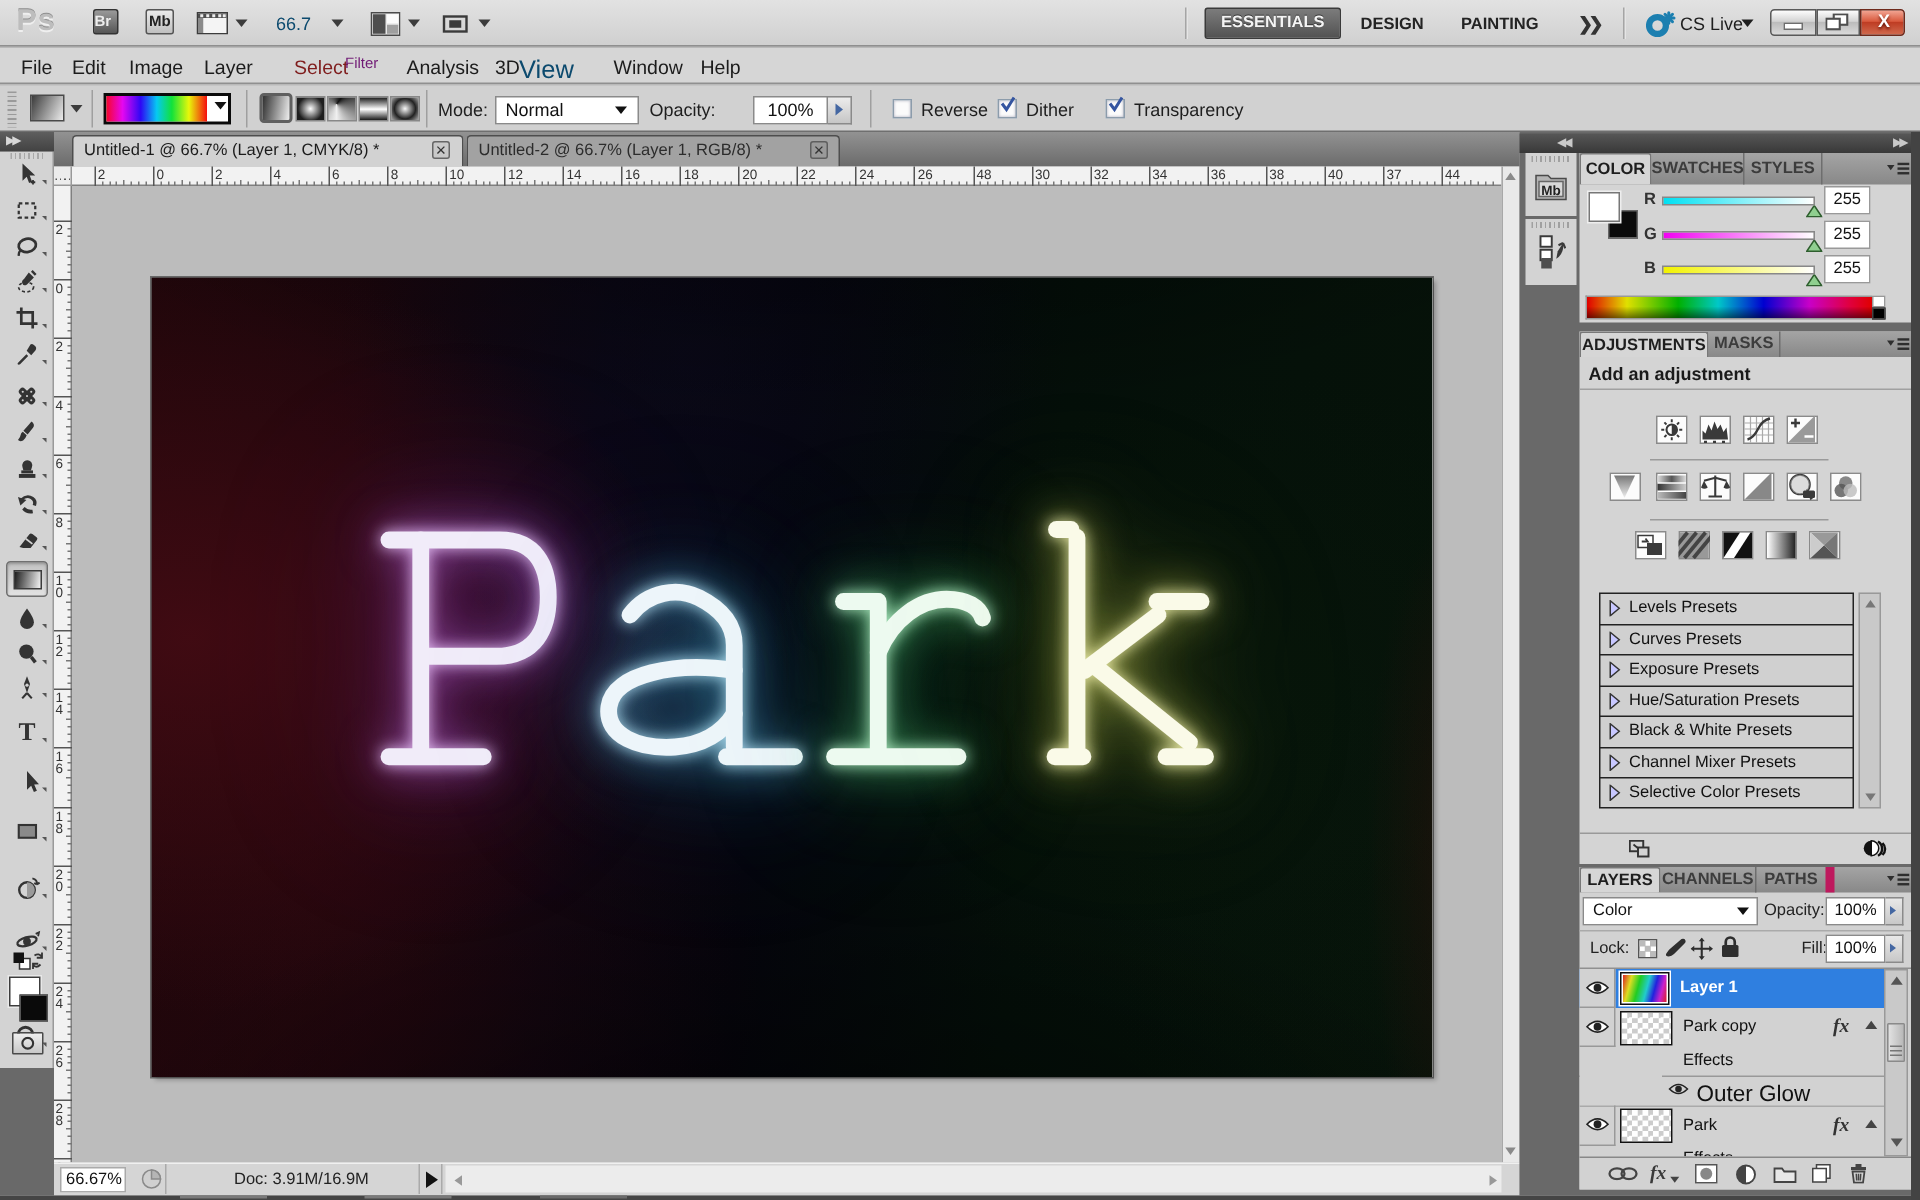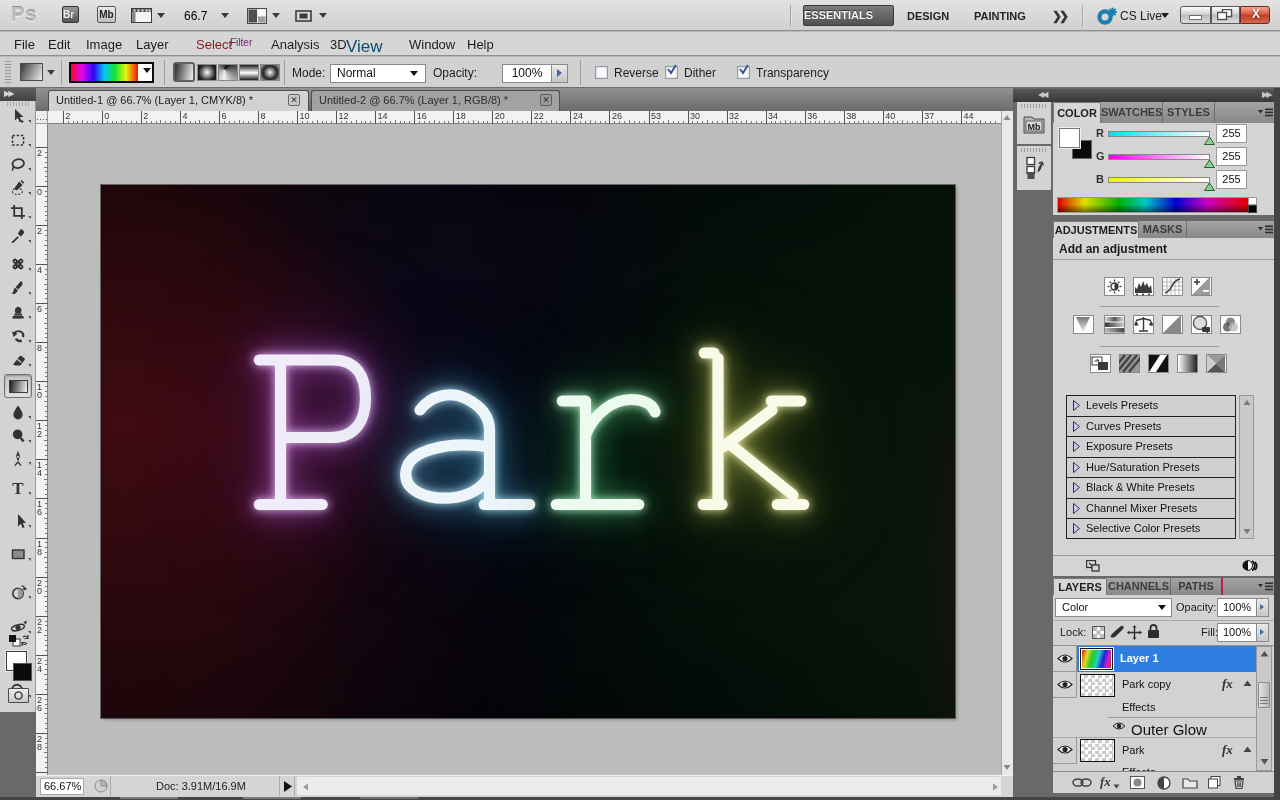--- a/index.html
+++ b/index.html
@@ -14,36 +14,36 @@
     <rect x="0.5" y="0.5" width="20" height="14" fill="#f4f4f4" stroke="#3c3c3c"></rect>
     <rect x="1" y="1" width="19" height="3" fill="#4e4e4e"></rect>
     <rect x="2.5" y="1.5" width="2" height="2" fill="#eee"></rect>
     <rect x="6.5" y="1.5" width="2" height="2" fill="#eee"></rect>
     <rect x="10.5" y="1.5" width="2" height="2" fill="#eee"></rect>
     <rect x="14.5" y="1.5" width="2" height="2" fill="#eee"></rect>
     <rect x="17.5" y="1.5" width="2" height="2" fill="#eee"></rect>
     <rect x="1" y="4" width="3.5" height="10" fill="#8a8a8a"></rect>
   </svg>
 <div style="position:absolute;left:157px;top:13px;width:0;height:0;border-left:4px solid transparent;border-right:4px solid transparent;border-top:5px solid #3c3c3c"></div>
-<div style="position:absolute;left:184px;top:9px;font-size:12px;color:#000000">66.7</div>
+<div style="position:absolute;left:184px;top:9px;font-size:12px;color:#0c4a6e">66.7</div>
 <div style="position:absolute;left:221px;top:13px;width:0;height:0;border-left:4px solid transparent;border-right:4px solid transparent;border-top:5px solid #3c3c3c"></div>
 <svg style="position:absolute;left:247px;top:8px" width="20" height="16">
     <rect x="0.5" y="0.5" width="19" height="15" fill="#e8e8e8" stroke="#4a4a4a"></rect>
     <rect x="1.5" y="1.5" width="8.5" height="13" fill="#4e4e4e"></rect>
     <rect x="11" y="1.5" width="7.5" height="6" fill="#fbfbfb"></rect>
     <rect x="11" y="8.5" width="7.5" height="6" fill="#9f9f9f"></rect>
   </svg>
 <div style="position:absolute;left:272px;top:13px;width:0;height:0;border-left:4px solid transparent;border-right:4px solid transparent;border-top:5px solid #3c3c3c"></div>
 <svg style="position:absolute;left:293px;top:8px" width="21" height="16">
     <rect x="3" y="3" width="15" height="10" fill="none" stroke="#3a3a3a" stroke-width="1.6"></rect>
     <rect x="6.5" y="5.5" width="8" height="5" fill="#3a3a3a"></rect>
   </svg>
 <div style="position:absolute;left:319px;top:13px;width:0;height:0;border-left:4px solid transparent;border-right:4px solid transparent;border-top:5px solid #3c3c3c"></div>
 <div style="position:absolute;left:790px;top:5px;width:1px;height:21px;background:#a5a5a5;box-shadow:1px 0 0 #e5e5e5"></div>
-<div style="position:absolute;left:803px;top:5px;width:91px;height:21px;background:linear-gradient(#7c7c7c,#525252);border:1px solid #3a3a3a;border-radius:2px;color:#f4f4f4;font-size:11px;font-weight:bold;line-height:19px;text-shadow:0 -1px 0 #333">ESSENTIALS</div>
+<div style="position:absolute;left:803px;top:5px;width:91px;height:21px;background:linear-gradient(#7c7c7c,#525252);border:1px solid #3a3a3a;border-radius:2px;color:#f4f4f4;font-size:11px;font-weight:bold;text-align:center;line-height:19px;text-shadow:0 -1px 0 #333">ESSENTIALS</div>
 <div style="position:absolute;left:907px;top:10px;font-size:11px;font-weight:bold;color:#242424">DESIGN</div>
 <div style="position:absolute;left:974px;top:10px;font-size:11px;font-weight:bold;color:#242424">PAINTING</div>
 <div style="position:absolute;left:1052px;top:9px;font-size:12px;font-weight:bold;color:#333;letter-spacing:-3px">❯❯</div>
 <div style="position:absolute;left:1082px;top:5px;width:1px;height:21px;background:#a5a5a5;box-shadow:1px 0 0 #e5e5e5"></div>
 <svg style="position:absolute;left:1096px;top:7px" width="22" height="18">
 <circle cx="9" cy="10" r="5.6" fill="none" stroke="#1c7fb0" stroke-width="4.2"></circle>
 <g stroke="#1c7fb0" stroke-width="2" stroke-linecap="round">
       <line x1="16.5" y1="1.5" x2="16.5" y2="8.5"></line>
       <line x1="13" y1="5" x2="20" y2="5"></line>
       <line x1="14" y1="2.5" x2="19" y2="7.5"></line>
@@ -249,21 +249,21 @@
 <div style="position:absolute;left:609.4px;top:111px;width:1px;height:13px;background:#555"></div>
 <div style="position:absolute;left:611.9px;top:111px;font-size:9px;color:#333;font-family:Liberation Sans, sans-serif">26</div>
 <div style="position:absolute;left:614.3px;top:121px;width:1px;height:3px;background:#777"></div>
 <div style="position:absolute;left:619.2px;top:121px;width:1px;height:3px;background:#777"></div>
 <div style="position:absolute;left:624.1px;top:121px;width:1px;height:3px;background:#777"></div>
 <div style="position:absolute;left:629.0px;top:120px;width:1px;height:4px;background:#777"></div>
 <div style="position:absolute;left:633.9px;top:121px;width:1px;height:3px;background:#777"></div>
 <div style="position:absolute;left:638.7px;top:121px;width:1px;height:3px;background:#777"></div>
 <div style="position:absolute;left:643.6px;top:121px;width:1px;height:3px;background:#777"></div>
 <div style="position:absolute;left:648.5px;top:111px;width:1px;height:13px;background:#555"></div>
-<div style="position:absolute;left:651.0px;top:111px;font-size:9px;color:#333;font-family:'Liberation Sans',sans-serif">53</div>
+<div style="position:absolute;left:651.0px;top:111px;font-size:9px;color:#333;font-family:'Liberation Sans',sans-serif">48</div>
 <div style="position:absolute;left:653.4px;top:121px;width:1px;height:3px;background:#777"></div>
 <div style="position:absolute;left:658.3px;top:121px;width:1px;height:3px;background:#777"></div>
 <div style="position:absolute;left:663.1px;top:121px;width:1px;height:3px;background:#777"></div>
 <div style="position:absolute;left:668.0px;top:120px;width:1px;height:4px;background:#777"></div>
 <div style="position:absolute;left:672.9px;top:121px;width:1px;height:3px;background:#777"></div>
 <div style="position:absolute;left:677.8px;top:121px;width:1px;height:3px;background:#777"></div>
 <div style="position:absolute;left:682.7px;top:121px;width:1px;height:3px;background:#777"></div>
 <div style="position:absolute;left:687.5px;top:111px;width:1px;height:13px;background:#555"></div>
 <div style="position:absolute;left:690.0px;top:111px;font-size:9px;color:#333;font-family:'Liberation Sans',sans-serif">30</div>
 <div style="position:absolute;left:692.4px;top:121px;width:1px;height:3px;background:#777"></div>
@@ -980,21 +980,21 @@
   </svg>
 <svg style="position:absolute;left:1242px;top:558px" width="16" height="15">
     <circle cx="5.5" cy="7.5" r="5" fill="#111"></circle>
     <path d="M5.5 2.5 a5 5 0 0 1 0 10 Z" fill="#fff" stroke="#111"></path>
     <path d="M10 3 a5.5 5.5 0 0 1 0 9.5 M13 4 a5.5 5.5 0 0 1 0 8" stroke="#111" stroke-width="1.6" fill="none"></path>
   </svg>
 <div style="position:absolute;left:1053px;top:578px;width:223px;height:215px;background:#d2d2d2"></div>
 <div style="position:absolute;left:1053px;top:578px;width:223px;height:17px;background:linear-gradient(#a4a4a4,#888)"></div>
 <div style="position:absolute;left:1053px;top:578px;width:54px;height:17px;background:#d6d6d6;border:1px solid #787878;border-bottom:none;border-radius:2px 2px 0 0;font-size:11px;font-weight:bold;color:#1e1e1e;text-align:center;line-height:16px">LAYERS</div>
 <div style="position:absolute;left:1107px;top:578px;width:64px;height:17px;border-right:1px solid #6e6e6e;font-size:11px;font-weight:bold;color:#3c3c3c;text-align:center;line-height:16px">CHANNELS</div>
-<div style="position:absolute;left:1171px;top:578px;width:52px;height:17px;border-right:2px solid #be185d;font-size:11px;font-weight:bold;color:#3c3c3c;text-align:center;line-height:16px">PATHS</div>
+<div style="position:absolute;left:1171px;top:578px;width:52px;height:17px;border-right:6px solid #be185d;font-size:11px;font-weight:bold;color:#3c3c3c;text-align:center;line-height:16px">PATHS</div>
 <svg style="position:absolute;left:1258px;top:582px" width="15" height="9">
     <path d="M0 2 L5 2 L2.5 5.5 Z" fill="#2e2e2e"></path>
     <rect x="7" y="0.5" width="8" height="1.6" fill="#2e2e2e"></rect>
     <rect x="7" y="3.6" width="8" height="1.6" fill="#2e2e2e"></rect>
     <rect x="7" y="6.7" width="8" height="1.6" fill="#2e2e2e"></rect>
   </svg>
 <div style="position:absolute;left:1055px;top:598px;width:117px;height:19px;background:#fff;border:1px solid #8a8a8a;font-size:11px;color:#111;line-height:17px;padding-left:6px">Color</div>
 <div style="position:absolute;left:1158px;top:605px;width:0;height:0;border-left:4px solid transparent;border-right:4px solid transparent;border-top:5px solid #111"></div>
 <div style="position:absolute;left:1176px;top:601px;font-size:11px;color:#222">Opacity:</div>
 <div style="position:absolute;left:1217px;top:598px;width:40px;height:19px;background:#fff;border:1px solid #8a8a8a;font-size:11px;color:#111;text-align:center;line-height:17px">100%</div>

